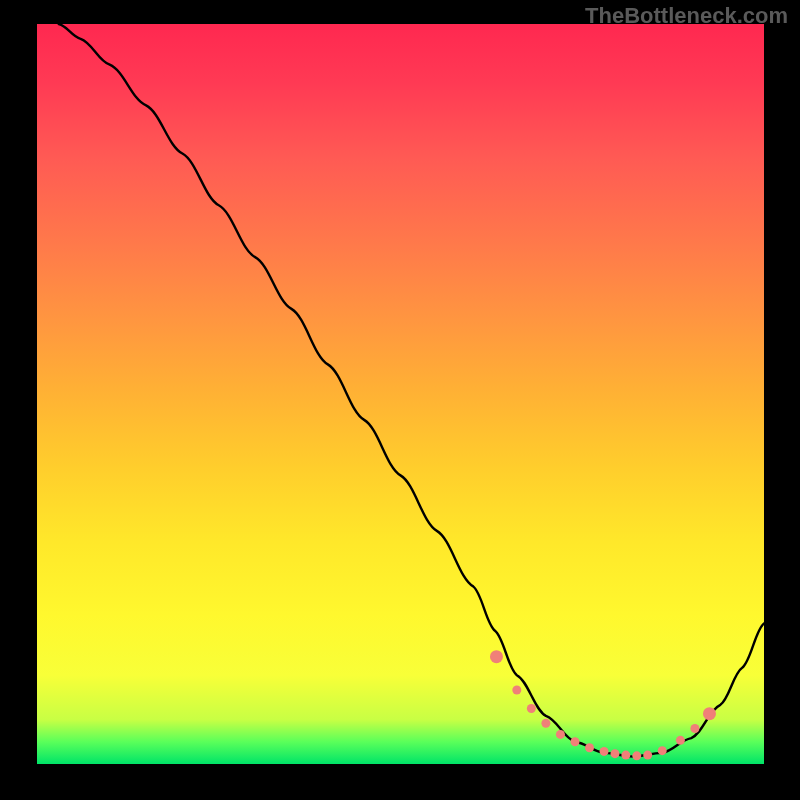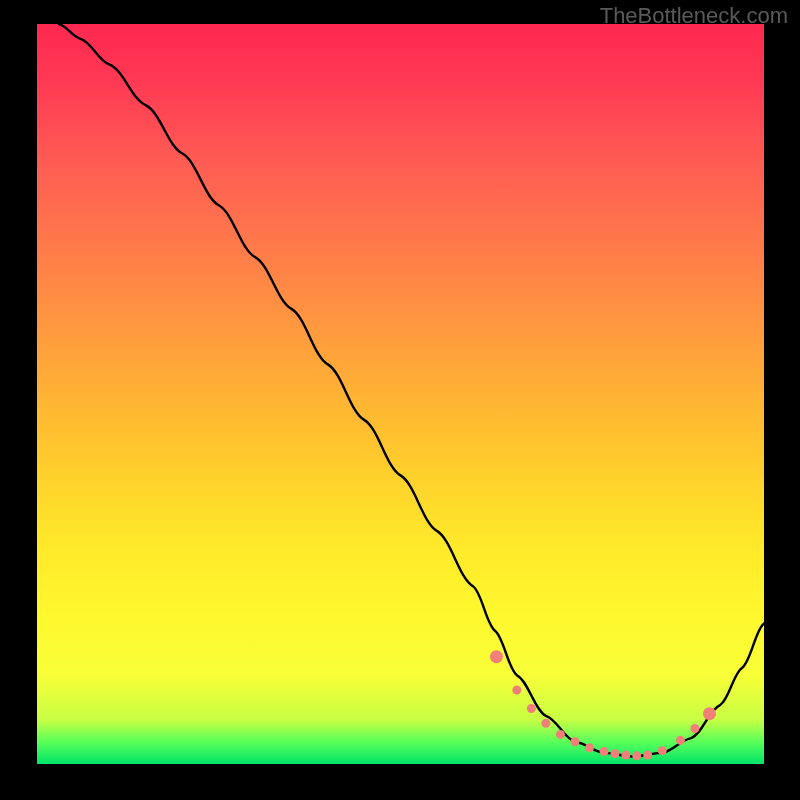--- a/index.html
+++ b/index.html
@@ -10,21 +10,21 @@
   position: relative;
   overflow: hidden;
 }
 .watermark {
   position: absolute;
   top: 3px;
   right: 12px;
   color: #5a5a5a;
   font-family: Arial, sans-serif;
   font-size: 22px;
-  font-weight: 400;
+  font-weight: 700;
   z-index: 10;
 }
 .plot-area {
   position: absolute;
   left: 37px;
   top: 24px;
   width: 727px;
   height: 740px;
 }
 .gradient-bg {

